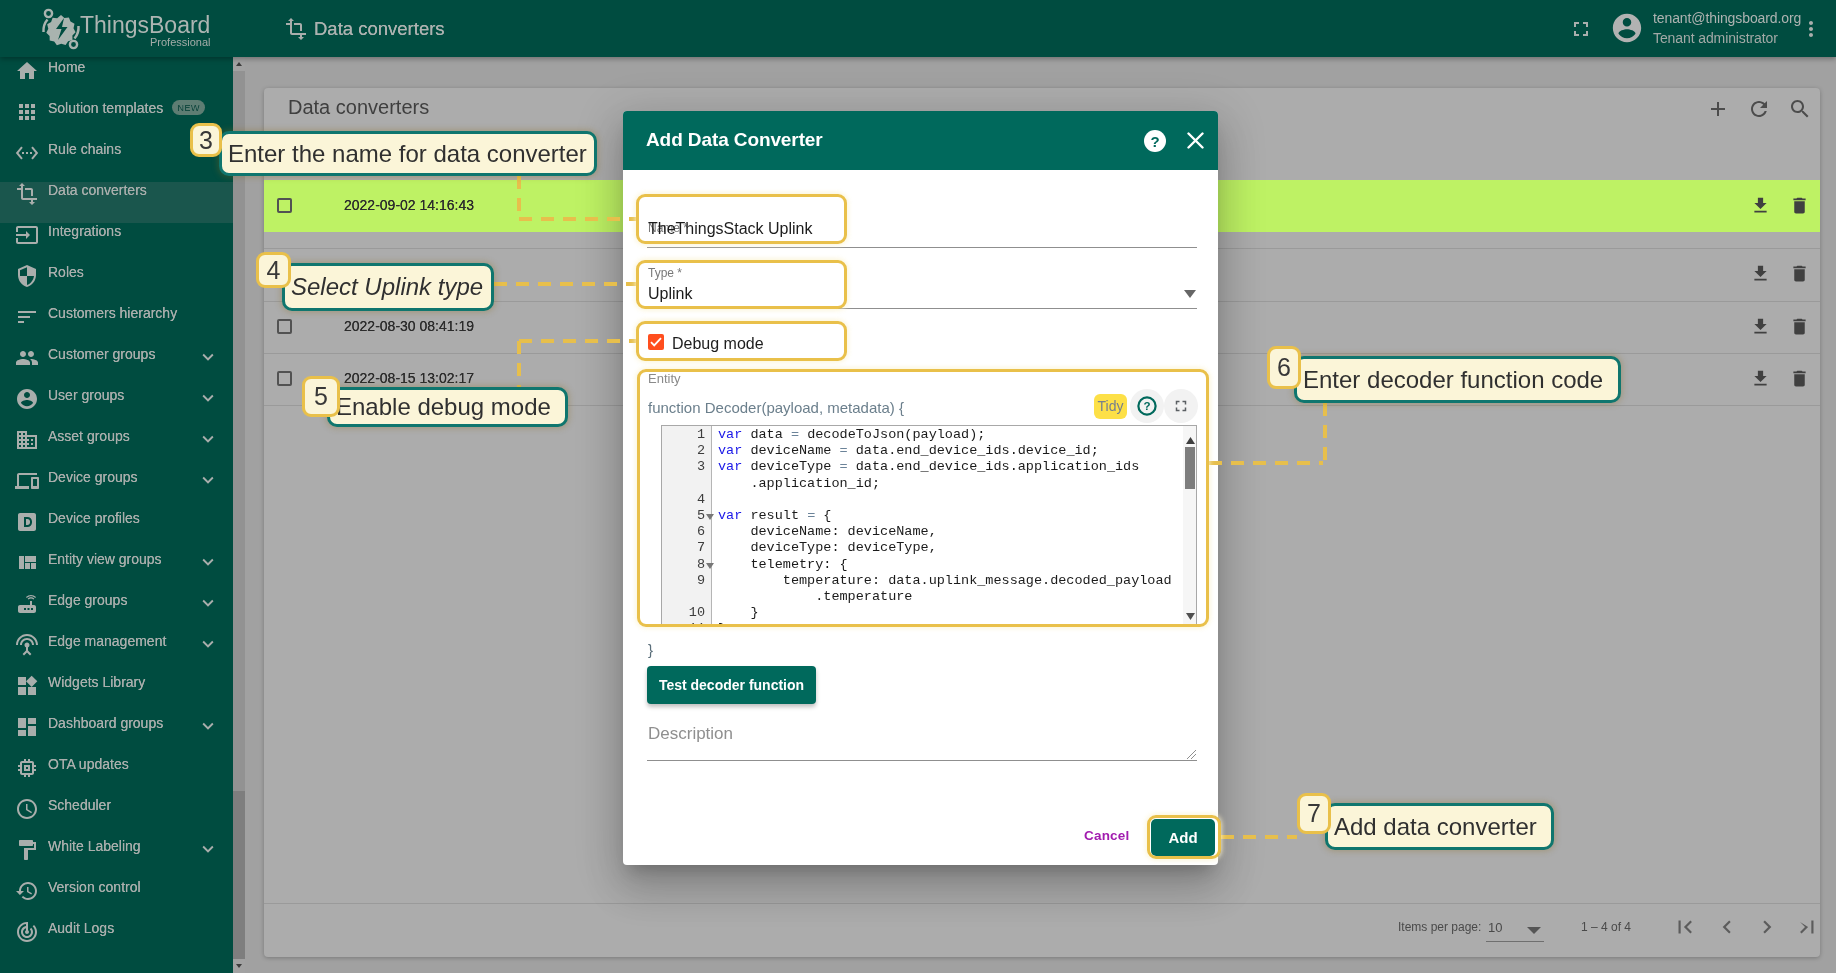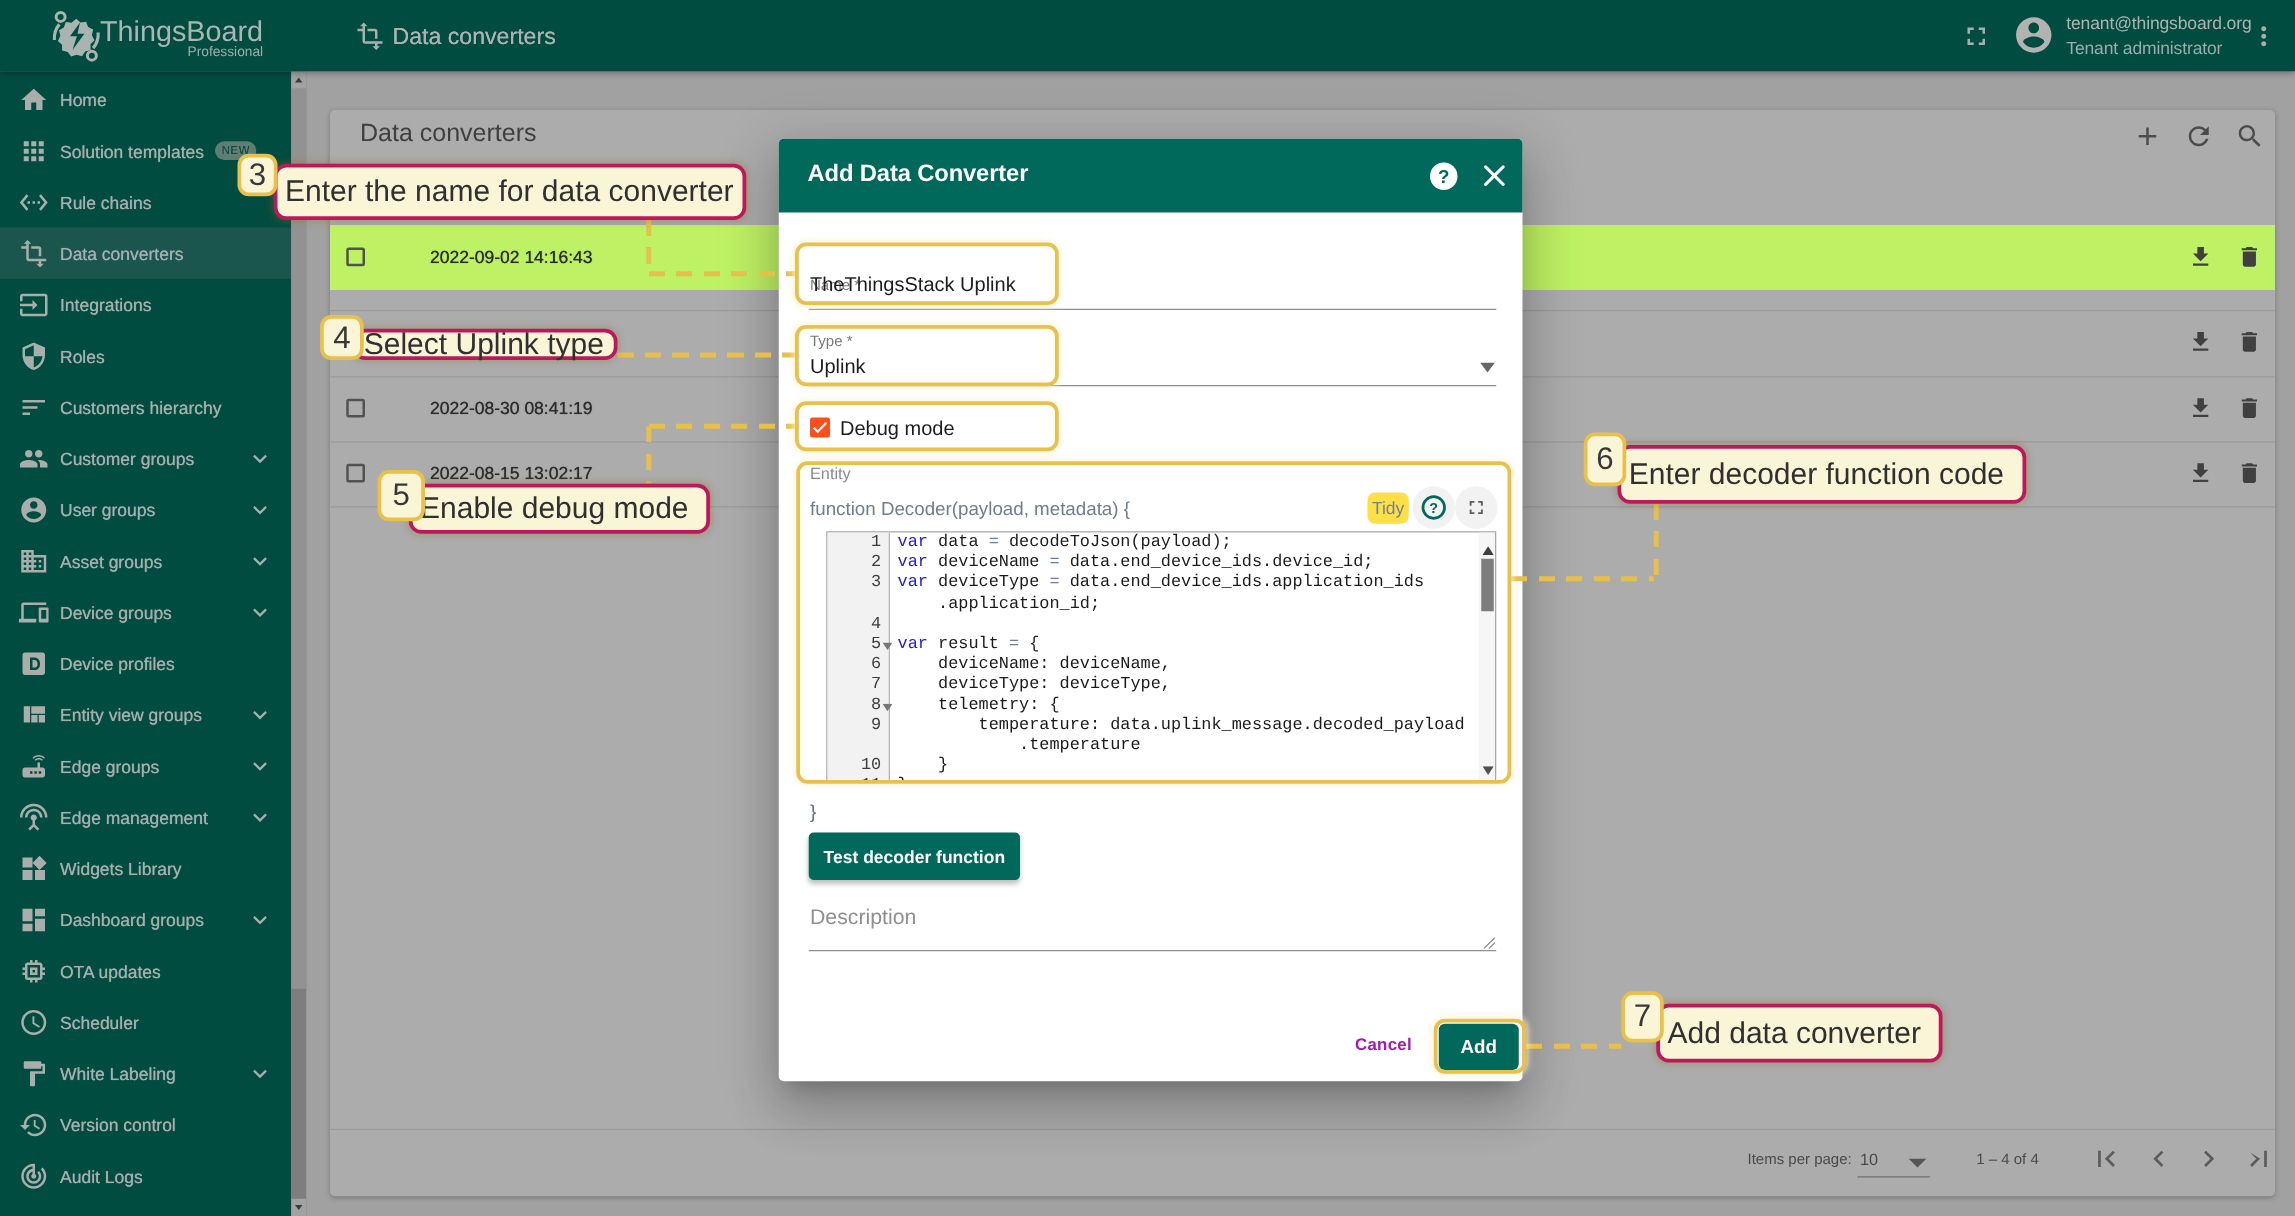--- a/index.html
+++ b/index.html
@@ -6,21 +6,21 @@
   .op { color:#6b8399; }
   * { margin:0; padding:0; box-sizing:border-box; }
   html,body { width:1836px; height:973px; overflow:hidden; font-family:"Liberation Sans", sans-serif; background:#a1a1a1; }
   .abs { position:absolute; }
   #stage { position:relative; width:1836px; height:973px; }
 
   
   #topbar { position:absolute; left:0; top:0; width:1836px; height:57px; background:#004c40; z-index:5; box-shadow:0 2px 5px rgba(0,0,0,.3); }
   
   #sidebar { position:absolute; left:0; top:57px; width:233px; height:916px; background:#004c40; z-index:4; overflow:hidden; padding-top:2px; }
-  .mitem { position:relative; height:41px; display:flex; align-items:center; color:#a9aeac; font-size:14px; text-shadow:0 0 .6px #a9aeac; }
+  .mitem { position:relative; height:41px; display:flex; align-items:flex-start; color:#a9aeac; font-size:14px; text-shadow:0 0 .6px #a9aeac; }
   .mitem svg { width:24px; height:24px; fill:#a9aeac; margin-left:15px; margin-right:9px; flex:none; }
   .mitem.sel { background:#1a564d; }
   .mitem .chev { position:absolute; right:14px; width:22px; height:22px; fill:#a9aeac; margin:0; }
   .newbadge { background:#5e7d73; color:#174c42; font-size:9.5px; font-weight:bold; border-radius:8px; padding:2px 5px; margin-left:9px; letter-spacing:.2px; }
 
   
   #pgsb { position:absolute; left:233px; top:57px; width:12px; height:916px; background:#7e7e7e; z-index:4; }
   #pgsb .btn { position:absolute; left:0; width:12px; height:14px; background:#a2a2a2; }
   #pgsb .thumb { position:absolute; left:0; top:14px; width:12px; height:720px; background:#929292; }
   .tri { width:0; height:0; position:absolute; }
@@ -45,21 +45,21 @@
   #modal { position:absolute; left:623px; top:111px; width:595px; height:754px; background:#fff; border-radius:4px; z-index:10;
            box-shadow:0 11px 15px -7px rgba(0,0,0,.2), 0 24px 38px 3px rgba(0,0,0,.14), 0 9px 46px 8px rgba(0,0,0,.12); }
   #mhead { position:absolute; left:0; top:0; width:595px; height:59px; background:#00695c; border-radius:4px 4px 0 0; }
   #mhead .t { position:absolute; left:23px; top:18px; font-size:19px; font-weight:bold; color:#fff; letter-spacing:-.1px; }
   .inlabel { font-size:12px; color:#787878; }
   .inval { font-size:16px; color:#1d1d1d; }
   .uline { position:absolute; left:24px; width:550px; height:1px; background:#8f8f8f; }
 
   
   .ybox { position:absolute; border:3px solid #e9c04a; border-radius:9px; box-shadow:0 0 5px 1px rgba(250,242,205,.85); z-index:20; pointer-events:none; }
-  .ybubble { position:absolute; background:#fbf5d8; border:3px solid #be185d; border-radius:10px; box-shadow:0 0 6px 1px rgba(140,110,30,.35); z-index:21; color:#303030; font-size:24px; display:flex; align-items:center; padding:0 6px; white-space:nowrap; }
+  .ybubble { position:absolute; background:#fbf5d8; border:3px solid #0f766e; border-radius:10px; box-shadow:0 0 6px 1px rgba(140,110,30,.35); z-index:21; color:#303030; font-size:24px; display:flex; align-items:center; padding:0 6px; white-space:nowrap; }
   .ybadge { position:absolute; background:#fbf5d8; border:3px solid #e9c04a; border-radius:9px; z-index:22; color:#383838; font-size:25px; display:flex; align-items:center; justify-content:center; }
   .dashH { position:absolute; height:4px; background:repeating-linear-gradient(90deg,#e7bf4c 0 13px,rgba(0,0,0,0) 13px 22px); z-index:19; }
   .dashV { position:absolute; width:4px; background:repeating-linear-gradient(180deg,#e7bf4c 0 13px,rgba(0,0,0,0) 13px 22px); z-index:19; }
 </style>
 </head>
 <body>
 <div id="stage">
 
   <div id="topbar">
 
@@ -362,21 +362,21 @@
   <div class="ybox" style="left:636px;top:321px;width:211px;height:40px;"></div>
   <div class="ybox" style="left:637px;top:369px;width:572px;height:258px;"></div>
   <div class="ybox" style="left:1147px;top:815px;width:74px;height:44px;"></div>
 
   <div class="dashV" style="left:517px;top:176px;height:43px;"></div>
   <div class="dashH" style="left:519px;top:217px;width:117px;"></div>
   <div class="ybubble" style="left:219px;top:131px;width:378px;height:45px;">Enter the name for data converter</div>
   <div class="ybadge" style="left:190px;top:123px;width:32px;height:34px;">3</div>
 
   <div class="dashH" style="left:494px;top:282px;width:142px;"></div>
-  <div class="ybubble" style="left:282px;top:263px;width:212px;height:25px;">Select Uplink type</div>
+  <div class="ybubble" style="left:282px;top:263px;width:212px;height:48px;font-style:italic;">Select Uplink type</div>
   <div class="ybadge" style="left:256px;top:252px;width:35px;height:36px;">4</div>
 
   <div class="dashH" style="left:519px;top:339px;width:117px;"></div>
   <div class="dashV" style="left:517px;top:341px;height:46px;"></div>
   <div class="ybubble" style="left:327px;top:387px;width:241px;height:40px;">Enable debug mode</div>
   <div class="ybadge" style="left:302px;top:376px;width:38px;height:41px;">5</div>
 
   <div class="dashV" style="left:1323px;top:403px;height:60px;"></div>
   <div class="dashH" style="left:1209px;top:461px;width:114px;"></div>
   <div class="ybubble" style="left:1294px;top:356px;width:327px;height:47px;">Enter decoder function code</div>

